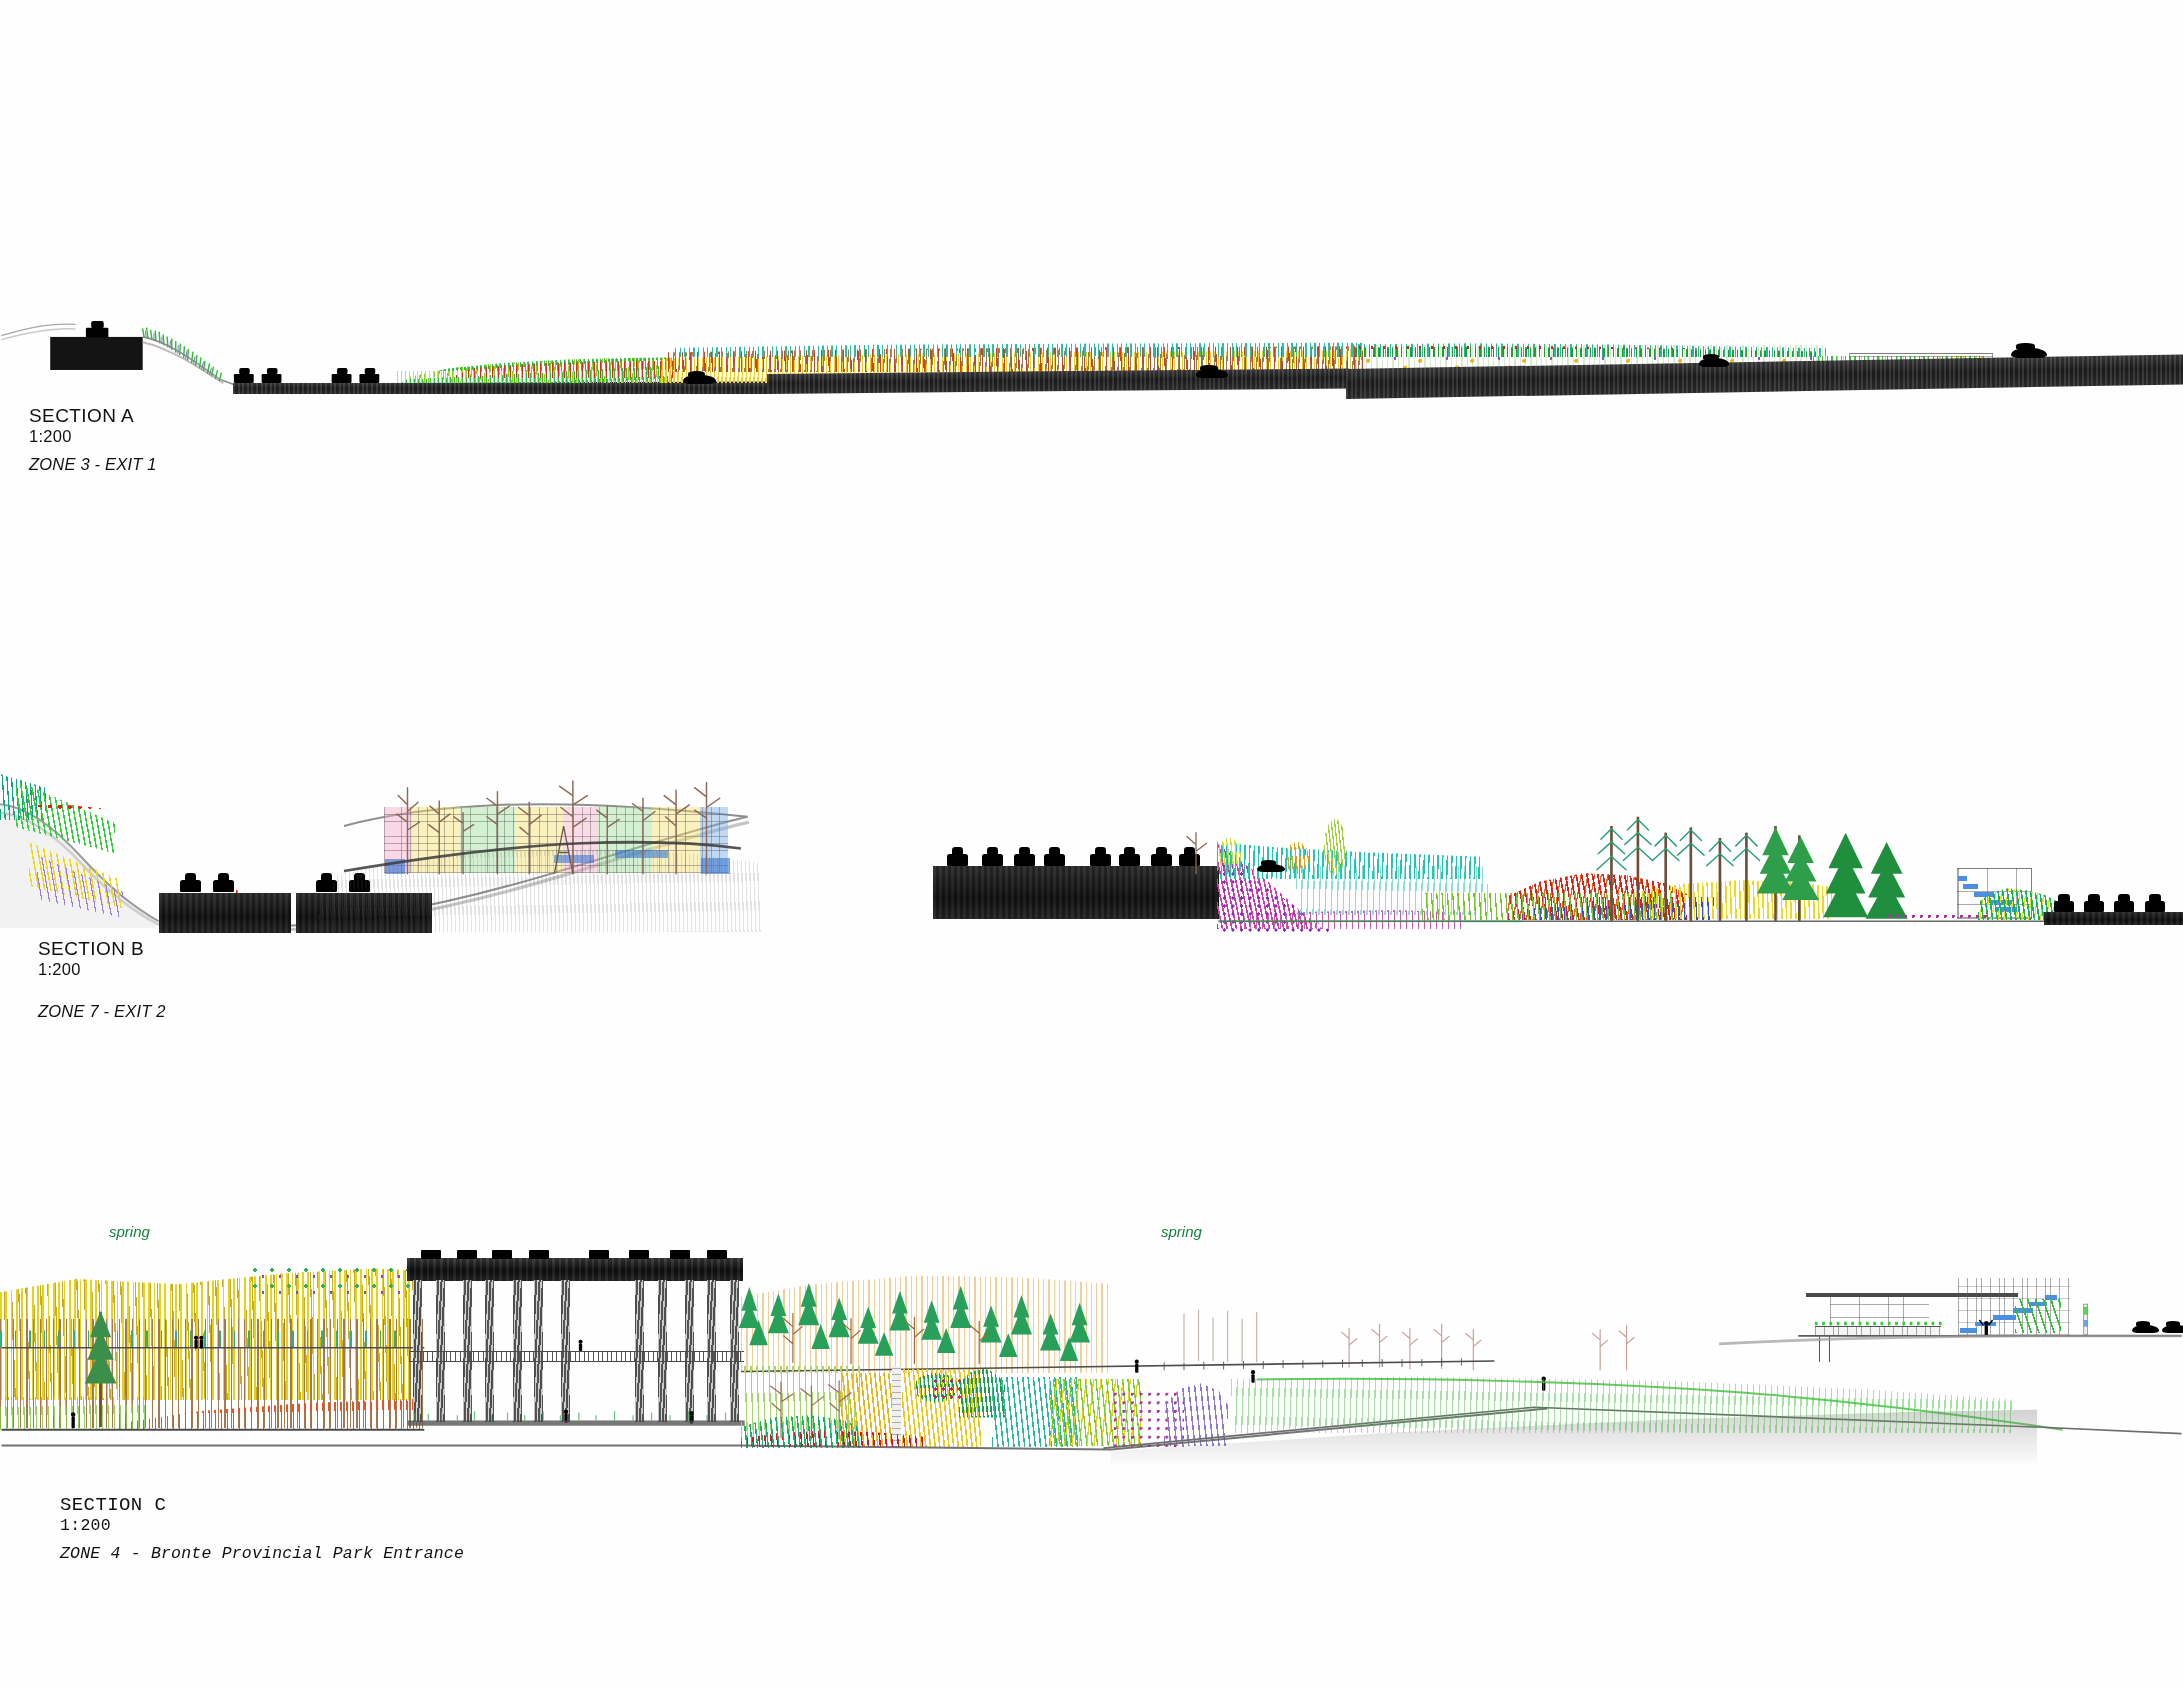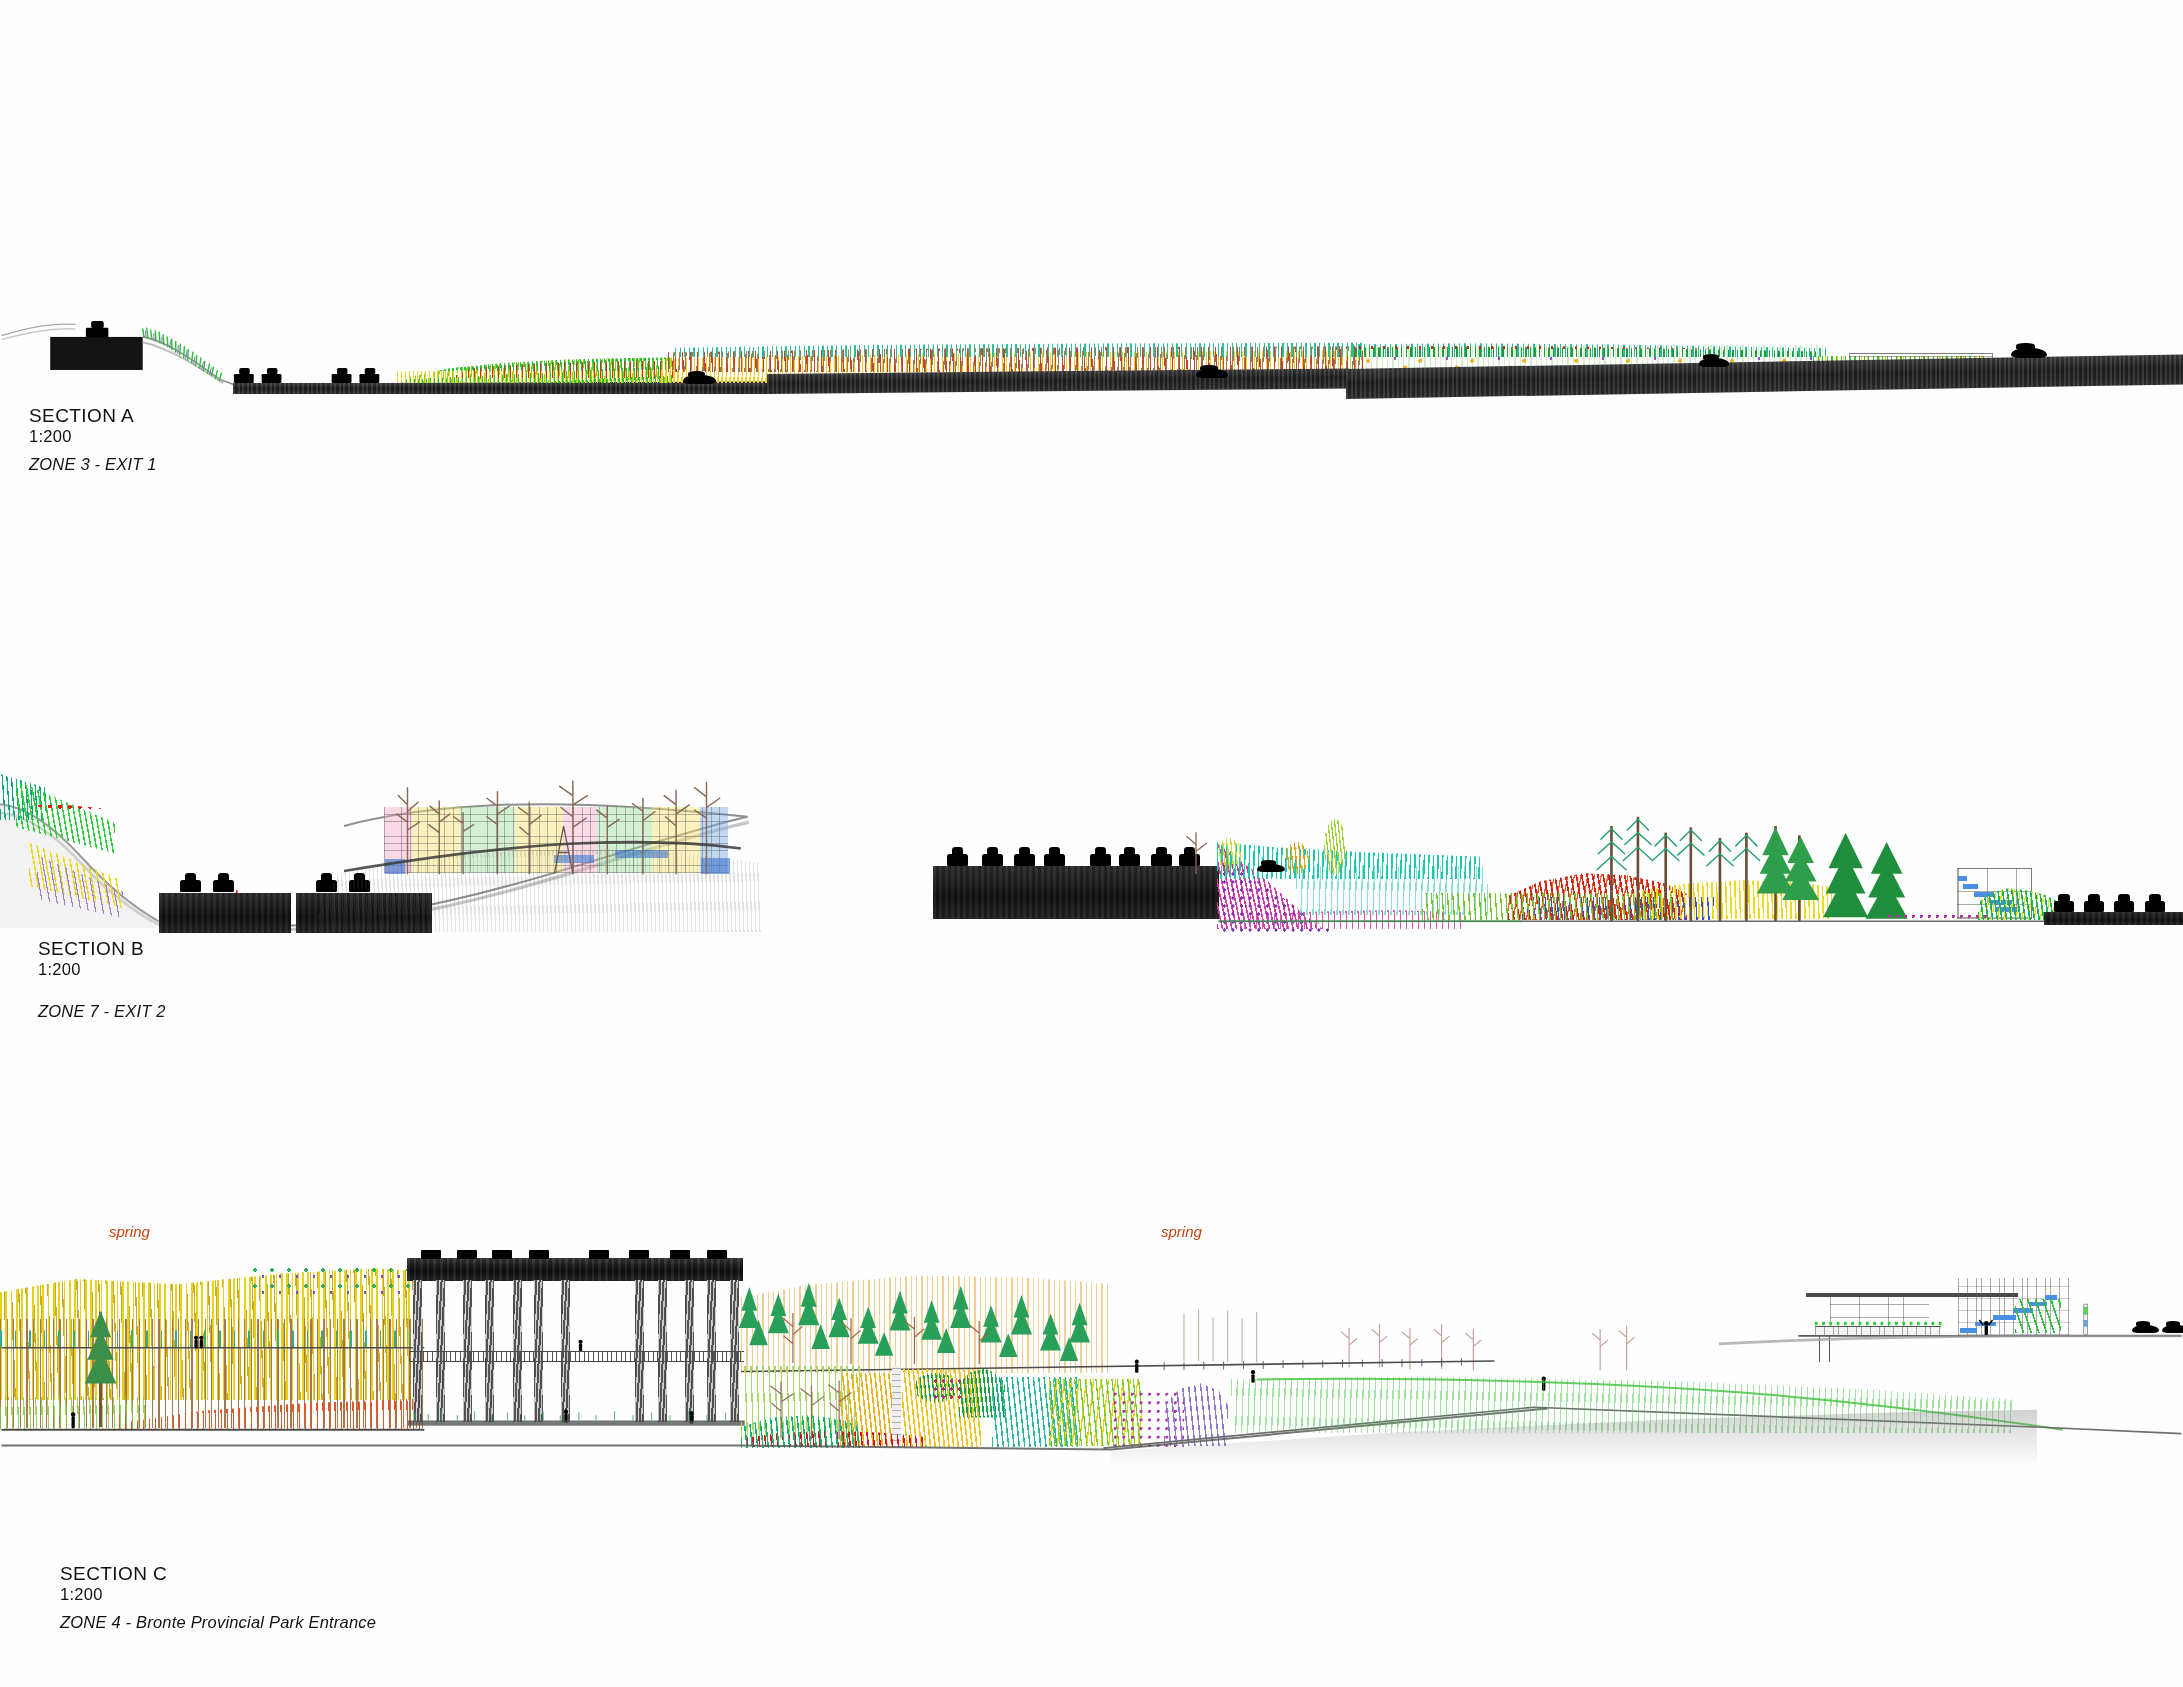--- a/index.html
+++ b/index.html
@@ -9,21 +9,21 @@
     font-family:"Liberation Sans","DejaVu Sans",sans-serif;
     background:#fefefe;
   }
   .sheet{position:absolute;inset:0;}
 
   
   .labelblock{position:absolute;color:#111;}
   .labelblock .ttl{font-size:19px;letter-spacing:0.4px;line-height:1.16;white-space:nowrap;}
   .labelblock .scl{font-size:16.5px;letter-spacing:0.3px;line-height:1.16;white-space:nowrap;}
   .labelblock .zone{font-size:16.5px;font-style:italic;letter-spacing:0.2px;white-space:nowrap;}
-  .seasonlbl{position:absolute;font-size:15px;font-style:italic;color:#c2410c;white-space:nowrap;}
+  .seasonlbl{position:absolute;font-size:15px;font-style:italic;color:#15803d;white-space:nowrap;}
 
   
   .stage{position:absolute;overflow:hidden;}
 
   
   .asphalt{position:absolute;background:
       repeating-linear-gradient(90deg,rgba(255,255,255,.10) 0 2px,rgba(0,0,0,.10) 2px 4.6px),
       linear-gradient(180deg,#3b3b3b 0%,#1d1d1d 45%,#2d2d2d 100%);
   }
   .blackblock{position:absolute;background:
@@ -698,20 +698,20 @@
 
       <path d="M2720 130 L3300 130" stroke="#5a5a5a" stroke-width="2.6"></path>
       <path d="M2600 142 C2720 136,2900 130,3100 130 L3300 130" stroke="#9a9a9a" stroke-width="4" fill="none" opacity=".7"></path>
     </svg>
     <div>
       <div class="car-side" style="left:2132px;top:75px;width:26.5px;height:8px;"></div>
       <div class="car-side" style="left:2162px;top:75px;width:26.5px;height:8px;"></div>
     </div>
   </div>
 
-  <div class="labelblock" style="left:60px;top:1563px;">
+  <div class="labelblock" style="left:60px;top:1494px;font-family:Liberation Mono, monospace;">
     <div class="ttl">SECTION C</div>
     <div class="scl">1:200</div>
     <div class="zone" style="margin-top:9.3px;">ZONE 4 - Bronte Provincial Park Entrance</div>
   </div>
 
 </div>
 
 
 </body></html>

